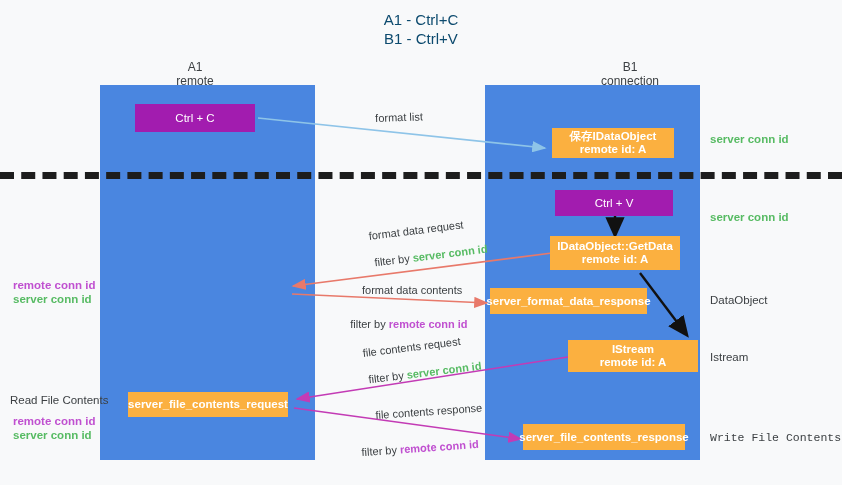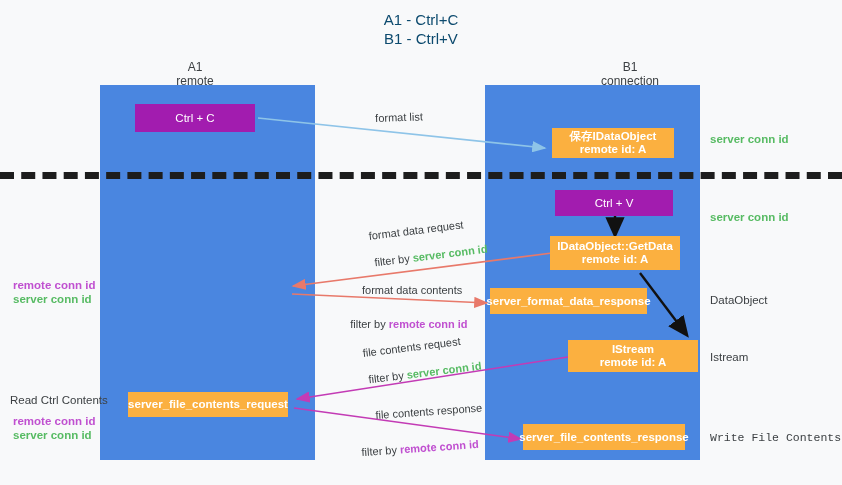--- a/index.html
+++ b/index.html
@@ -124,21 +124,21 @@
 
   <div class="sidelbl green-txt" style="left:710px;top:132px;">server conn id</div>
   <div class="sidelbl green-txt" style="left:710px;top:210px;">server conn id</div>
   <div class="sidelbl plain-txt" style="left:710px;top:245px;margin-top:48px;">DataObject</div>
   <div class="sidelbl plain-txt" style="left:710px;top:350px;">Istream</div>
   <div class="sidelbl plain-txt" style="left:710px;top:431px;font-family:Liberation Mono, monospace;">Write File Contents</div>
 
   <div class="sidelbl purple-txt" style="left:13px;top:278px;">remote conn id</div>
   <div class="sidelbl green-txt" style="left:13px;top:292px;">server conn id</div>
 
-  <div class="sidelbl plain-txt" style="left:10px;top:393px;">Read Ctrl Contents</div>
+  <div class="sidelbl plain-txt" style="left:10px;top:393px;">Read File Contents</div>
   <div class="sidelbl purple-txt" style="left:13px;top:414px;">remote conn id</div>
   <div class="sidelbl green-txt" style="left:13px;top:428px;">server conn id</div>
 
   <div class="arrlbl" style="left:375px;top:112px;transform:rotate(-2deg);">format list</div>
 
   <div class="arrlbl" style="left:368px;top:230px;transform:rotate(-7deg);">format data request</div>
   <div class="arrlbl" style="left:360px;top:245px;transform:rotate(-7deg);">
     <span>filter by </span><b class="green-txt">server conn id</b>
   </div>
 

